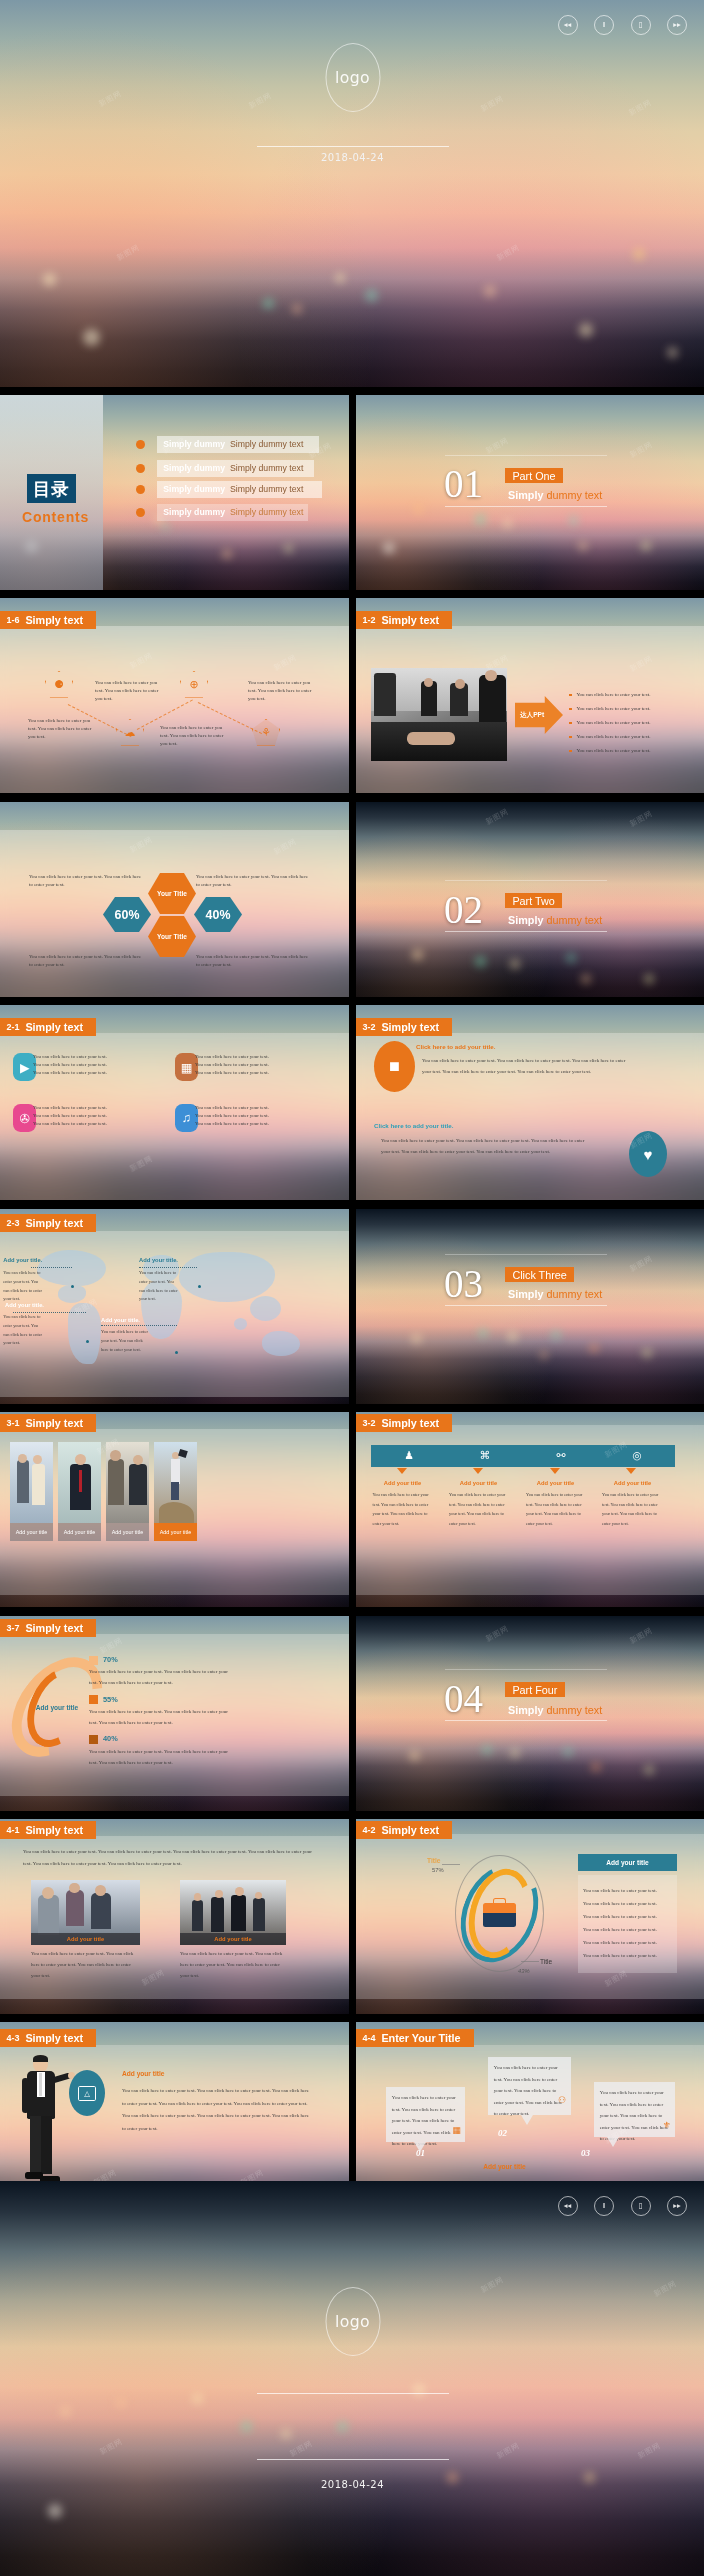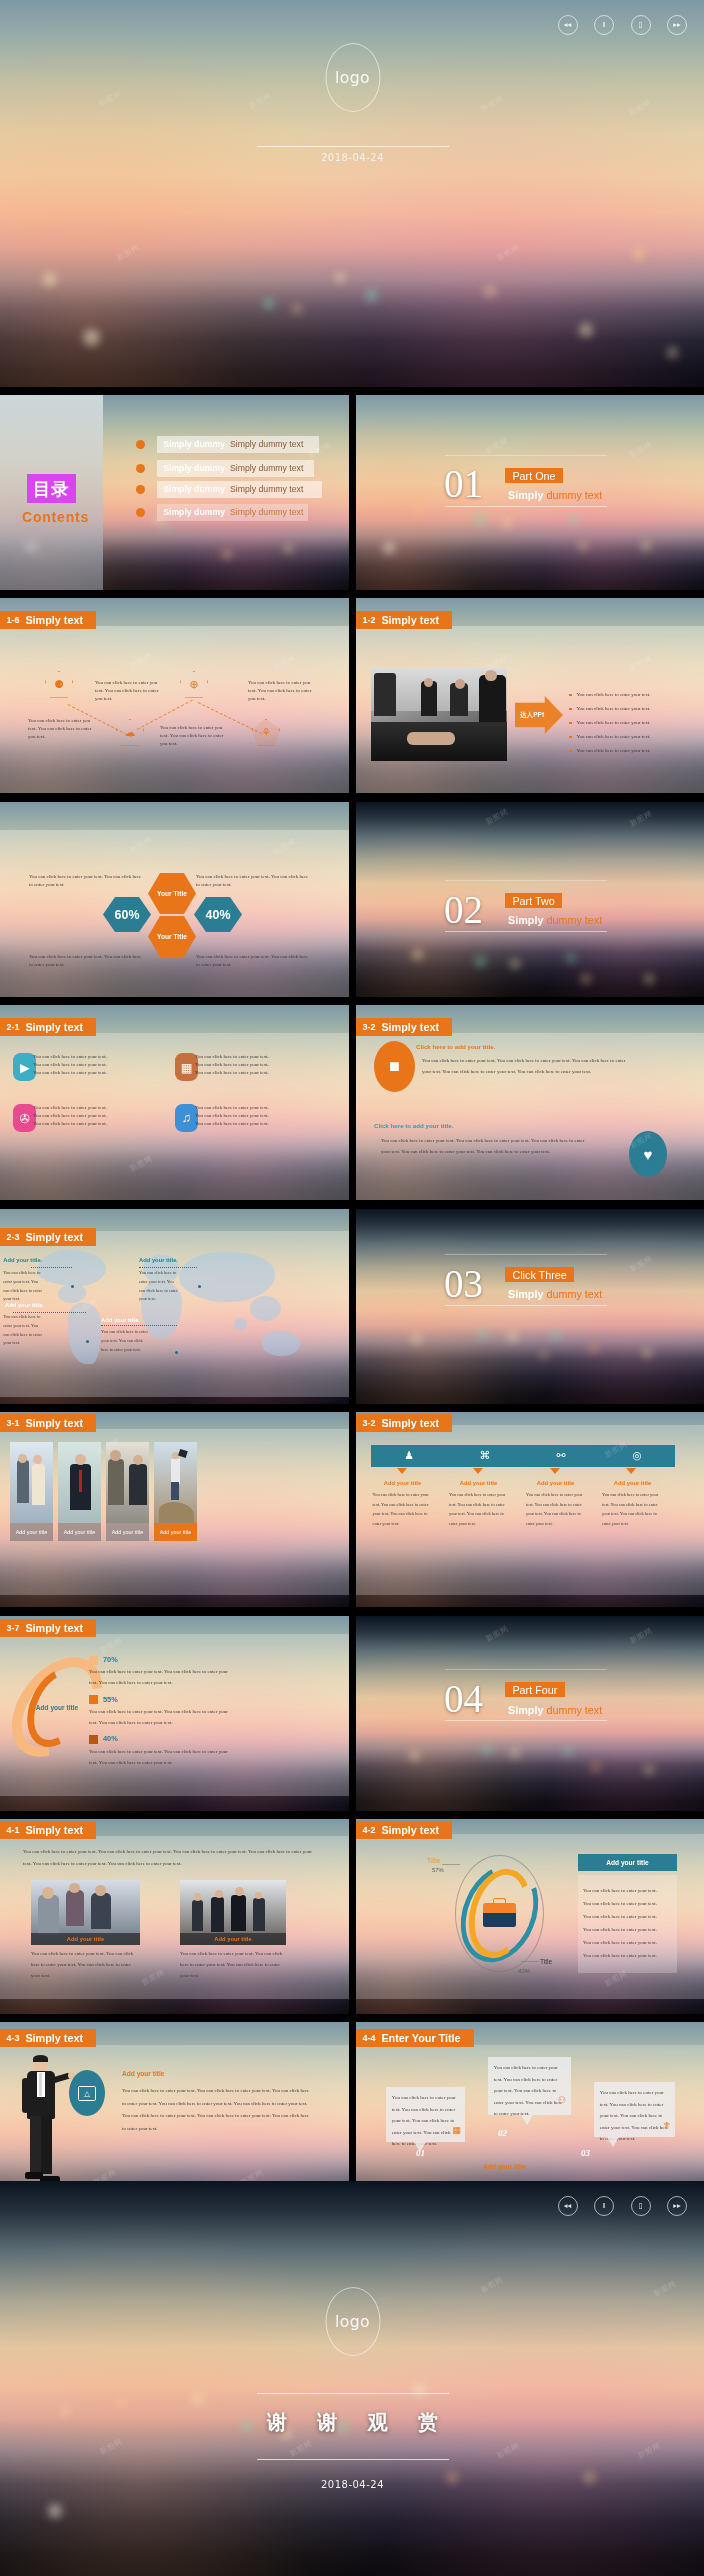--- a/index.html
+++ b/index.html
@@ -92,21 +92,21 @@
   .tag {
     position:absolute; left:0; top:13.2px; height:18px; background:#e8751a;
     color:#fff; display:flex; align-items:center; gap:5.8px;
     padding:0 13.2px 0 6.6px; font-weight:bold; font-size:10.8px; white-space:nowrap;
   }
   .tag .num { font-size:9px; }
 
   
   .toc-left { position:absolute; left:0; top:0; width:103px; height:100%;
     background:linear-gradient(to bottom, rgba(226,232,232,.78), rgba(150,156,170,.62)); }
-  .toc-badge { position:absolute; left:26.5px; top:79px; background:#d946ef;
+  .toc-badge { position:absolute; left:26.5px; top:79px; background:#0c4a6e;
     color:#fff; font-weight:bold; font-size:17.4px; padding:2.5px 6.6px; letter-spacing:0.8px; }
   .toc-sub { position:absolute; left:22px; top:114px; color:#e8751a;
     font-weight:bold; font-size:14px; letter-spacing:0.8px; }
   .toc-row { position:absolute; height:16.5px; display:flex; align-items:center; }
   .toc-dot { width:9px; height:9px; border-radius:50%; background:#e8751a; flex:none; }
   .toc-bar { margin-left:11.6px; height:16.5px; background:rgba(255,255,255,.55);
     display:flex; align-items:center; padding:0 6.6px; gap:5px; white-space:nowrap; }
   .toc-b { font-weight:bold; font-size:8.7px; color:#fff; }
   .toc-t { font-size:8.7px; color:#8a5a33; }
 
@@ -480,21 +480,21 @@
 
     <div style="position:absolute;left:18px;top:117px;font-size:6.2px;font-weight:bold;color:#2b9fb8">Click here to add your title.</div>
     <div class="body-txt" style="left:25px;top:131px;width:208px;line-height:2.1">You can click here to enter your text. You can click here to enter your text. You can click here to enter your text. You can click here to enter your text. You can click here to enter your text.</div>
     <div class="blob" style="left:273px;top:126px;width:38px;height:46px;background:#2b7d94;font-size:15px">♥</div>
     <div class="wm" style="left:273px;top:131px">新图网</div>
   </div>
 
   <div class="slide" style="left:0;top:814px">
     <div class="sheet sky"></div>
     <div class="glass" style="left:0;top:21.5px;width:349px;bottom:6.6px;background:rgba(255,255,255,.26)"></div>
-    <div class="tag" style="top:19px">
+    <div class="tag" style="top:5px">
       <span class="num">2-3</span>
       <span>Simply text</span>
     </div>
 
     <div style="position:absolute;left:16.5px;top:36px;width:316px;height:141px;opacity:.55">
       <div style="position:absolute;left:20px;top:5px;width:69px;height:36px;background:#a8cbea;border-radius:45% 55% 40% 60%/60% 50% 50% 40%"></div>
       <div style="position:absolute;left:41px;top:40px;width:28px;height:18px;background:#a8cbea;border-radius:50% 40% 60% 50%"></div>
       <div style="position:absolute;left:51px;top:58px;width:33px;height:61px;background:#a8cbea;border-radius:44% 50% 30% 60%/30% 40% 70% 60%"></div>
       <div style="position:absolute;left:126px;top:10px;width:36px;height:28px;background:#a8cbea;border-radius:50% 46% 46% 50%"></div>
       <div style="position:absolute;left:124px;top:36px;width:41px;height:58px;background:#a8cbea;border-radius:40% 50% 50% 45%/35% 35% 65% 65%"></div>
@@ -864,21 +864,20 @@
     <div class="player-btn">
         <span>▸▸</span>
       </div>
   </div>
 
   <div class="logo-circle" style="top:106px">
     <span>logo</span>
   </div>
 
   <div class="cover-rule" style="top:212px"></div>
-  <div class="thanks" style="top:228px">谢 谢 观 赏</div>
   <div class="cover-rule" style="top:278px"></div>
   <div class="cover-date" style="top:298px">2018-04-24</div>
 
   <div class="wm" style="left:99px;top:261px">新图网</div>
   <div class="wm" style="left:289px;top:263px">新图网</div>
   <div class="wm" style="left:496px;top:265px">新图网</div>
   <div class="wm" style="left:637px;top:265px">新图网</div>
   <div class="wm" style="left:480px;top:99px">新图网</div>
   <div class="wm" style="left:653px;top:103px">新图网</div>
 </section>

